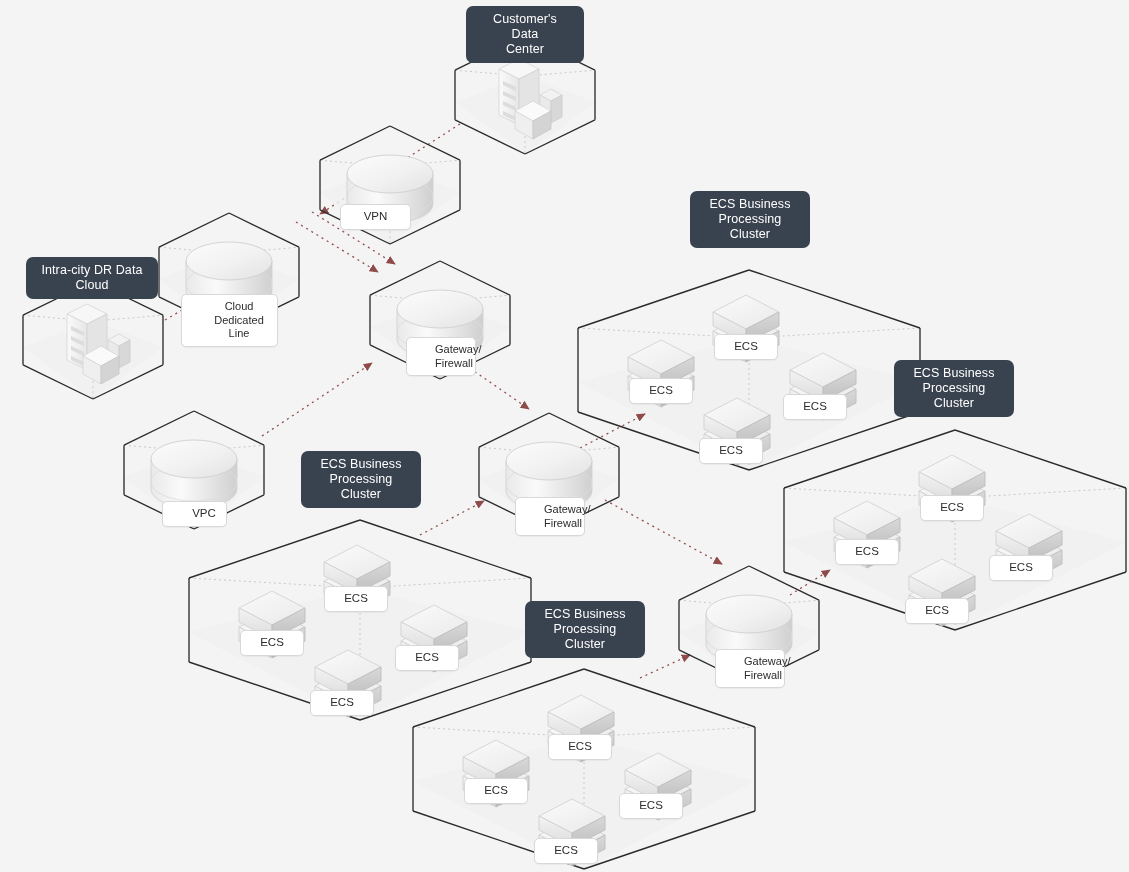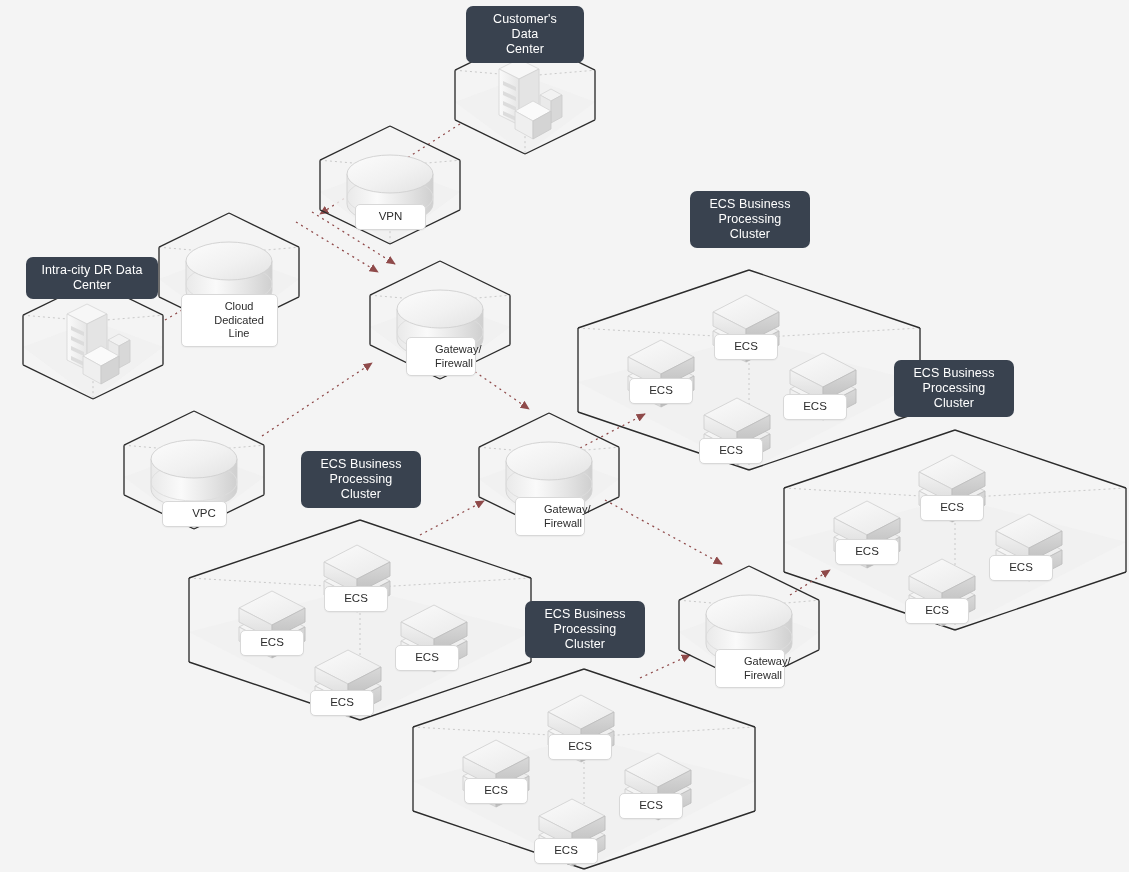--- a/index.html
+++ b/index.html
@@ -424,32 +424,32 @@
           <polygon points="539,816 572,833 572,847 539,830" fill="url(#boxLeft)" stroke="#d0d0d0" stroke-width=".9" stroke-linejoin="round"></polygon>
           <polygon points="572,833 605,816 605,830 572,847" fill="url(#boxRight)" stroke="#bdbdbd" stroke-width=".9" stroke-linejoin="round"></polygon>
         </g>
       </g>
   </svg>
 
   <div id="labels-zone">
       <div class="zone-title" style="left: 466px; top: 6px; width: 118px;">Customer's Data
 Center</div>
       <div class="zone-title" style="left: 26px; top: 257px; width: 132px;">Intra-city DR Data
-Center</div>
+Cloud</div>
       <div class="zone-title" style="left: 690px; top: 191px; width: 120px;">ECS Business
 Processing Cluster</div>
       <div class="zone-title" style="left: 894px; top: 360px; width: 120px;">ECS Business
 Processing Cluster</div>
       <div class="zone-title" style="left: 301px; top: 451px; width: 120px;">ECS Business
 Processing Cluster</div>
       <div class="zone-title" style="left: 525px; top: 601px; width: 120px;">ECS Business
 Processing Cluster</div>
     </div>
   <div id="labels-node">
-      <div class="node-label" style="left: 355px; top: 204px; width: 71px;">VPN</div>
+      <div class="node-label" style="left: 340px; top: 204px; width: 71px;">VPN</div>
       <div class="node-label wide" style="left: 181px; top: 294px; width: 97px;">Cloud Dedicated
 Line</div>
       <div class="node-label wide" style="left: 406px; top: 337px; width: 70px;">Gateway/
 Firewall</div>
       <div class="node-label" style="left: 162px; top: 501px; width: 65px; padding-left: 28px;">VPC</div>
       <div class="node-label wide" style="left: 515px; top: 497px; width: 70px;">Gateway/
 Firewall</div>
       <div class="node-label wide" style="left: 715px; top: 649px; width: 70px;">Gateway/
 Firewall</div>
       <div class="node-label" style="left: 714px; top: 334px; width: 64px;">ECS</div>

